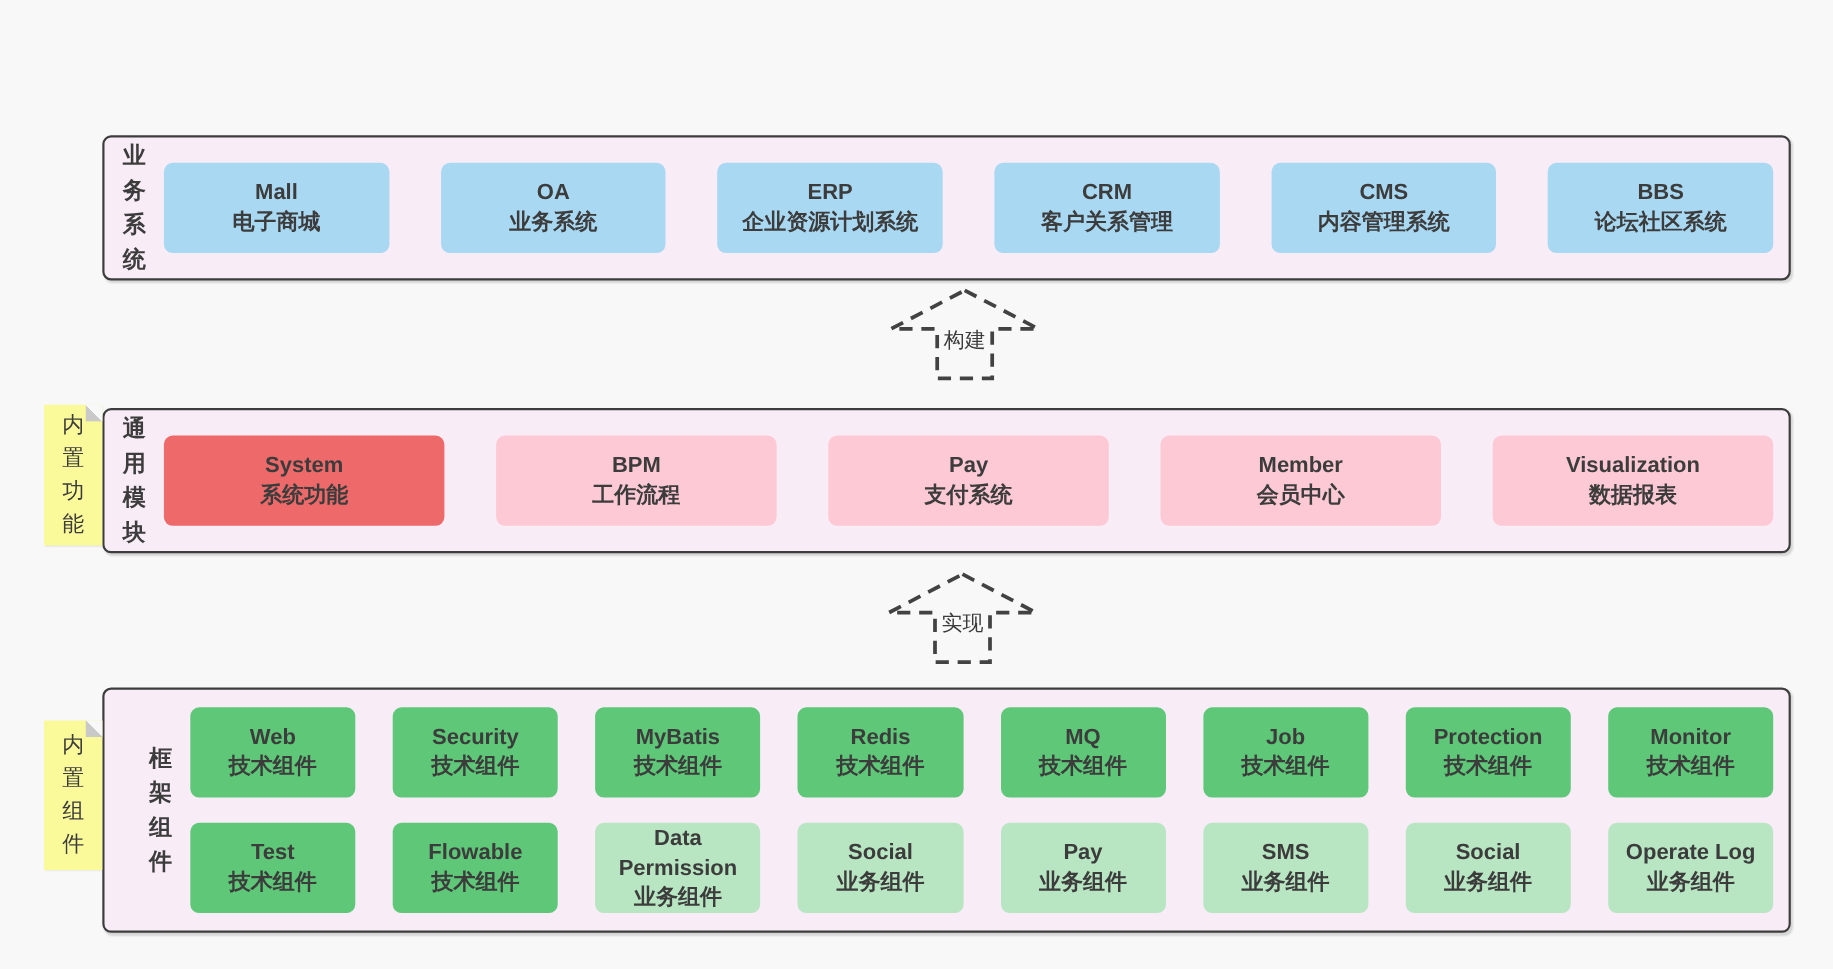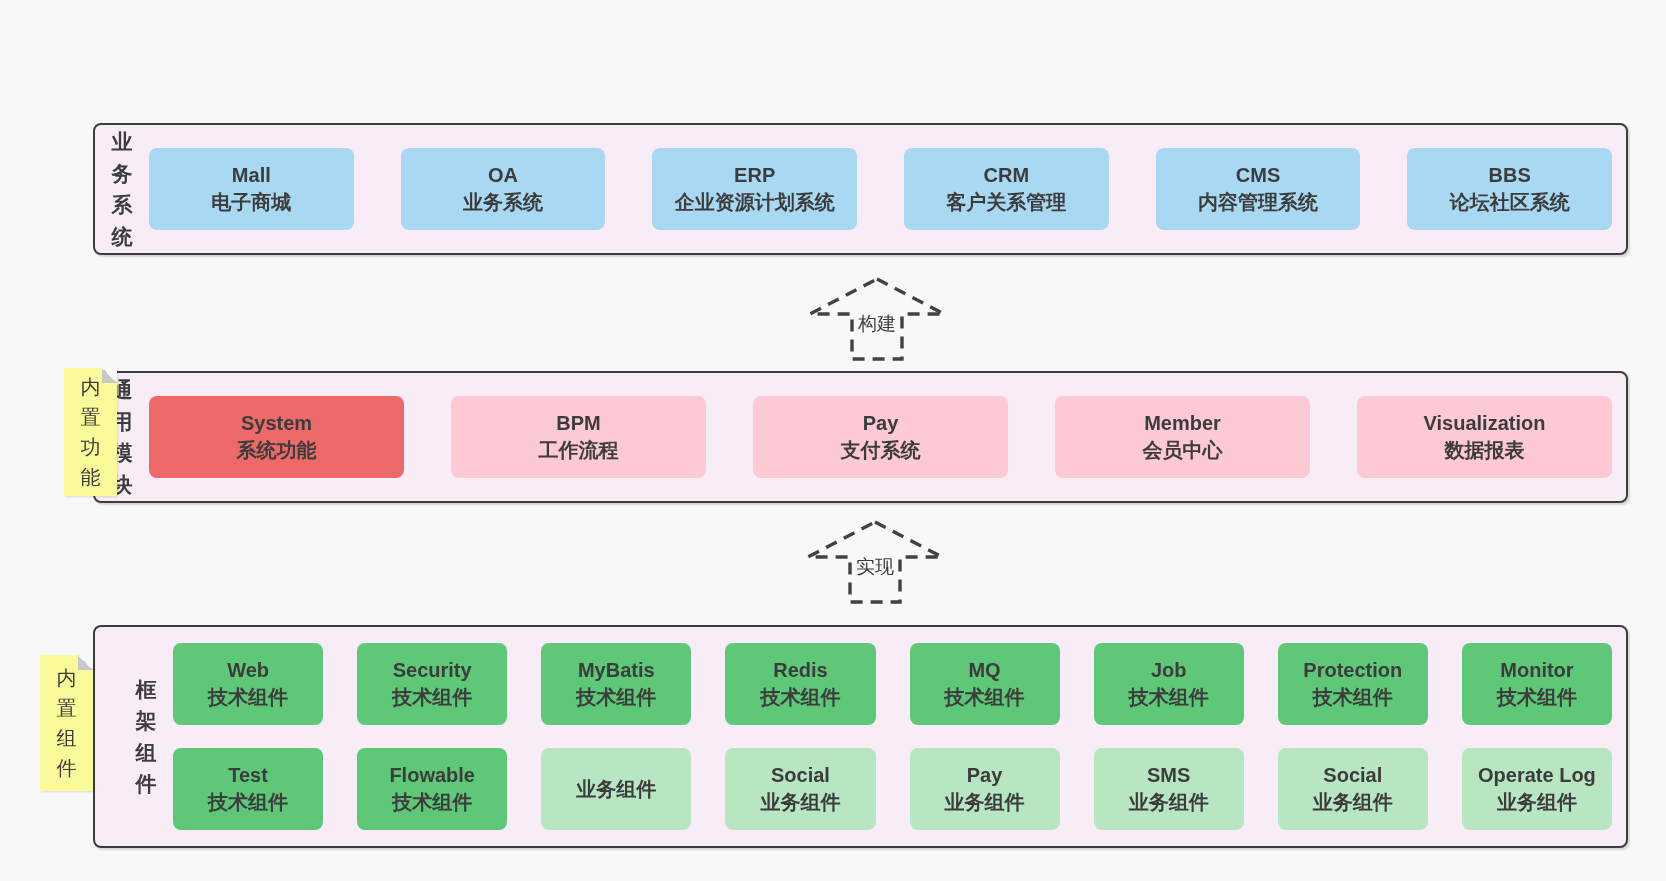--- a/index.html
+++ b/index.html
@@ -42,21 +42,21 @@
   }
   .boxes-area{
     flex:1;
     display:flex;flex-direction:column;justify-content:center;
     gap:23px;
     padding:0 14px 0 0;
   }
   .box-row{
     display:flex;align-items:center;
   }
-  .row-6{gap:47px;justify-content:center;}
+  .row-6{gap:47px;}
   .row-8{gap:34px;}
   .node{
     flex:1;
     height:82px;
     border-radius:8px;
     display:flex;flex-direction:column;
     align-items:center;justify-content:center;
     text-align:center;
     font-size:20px;line-height:1.35;
     padding:2px 4px;box-sizing:border-box;
@@ -77,33 +77,33 @@
     box-shadow:1px 1px 2px rgba(0,0,0,.12);
   }
   .sticky::after{
     content:'';
     position:absolute;top:0;right:0;
     width:15px;height:15px;
     background:linear-gradient(to bottom left,
       var(--page-bg,#f8f8f8) 0 50%,
       #c9c9c9 50% 100%);
   }
-  .sticky-mid{top:368px;height:128px;margin-left:24px;}
+  .sticky-mid{top:368px;height:128px;}
   .sticky-bot{top:655px;height:136px;}
   .sticky .vtext{
     width:1.25em;
     font-size:20px;line-height:1.5;
     text-align:center;
     word-break:break-all;
   }
   
   .arrow{
     position:absolute;width:140px;height:86px;z-index:0;
   }
-  .arrow-build{left:807px;top:276px;}
+  .arrow-build{left:807px;top:261px;}
   .arrow-impl{left:805px;top:519px;}
   .arrow svg{display:block;width:100%;height:100%;}
   .arrow .arrow-label{
     position:absolute;
     left:50%;top:34px;
     transform:translateX(-50%);
     background:var(--page-bg,#f8f8f8);
     padding:1px 3px;
     font-size:19px;
     white-space:nowrap;
@@ -237,20 +237,21 @@
       <div class="box-row row-8">
         <div class="node gdark">
           <div class="en">Test</div>
           <div class="zh">技术组件</div>
         </div>
         <div class="node gdark">
           <div class="en">Flowable</div>
           <div class="zh">技术组件</div>
         </div>
         <div class="node glight">
+          <div class="en">Data Permission</div>
           <div class="zh">业务组件</div>
         </div>
         <div class="node glight">
           <div class="en">Social</div>
           <div class="zh">业务组件</div>
         </div>
         <div class="node glight">
           <div class="en">Pay</div>
           <div class="zh">业务组件</div>
         </div>

